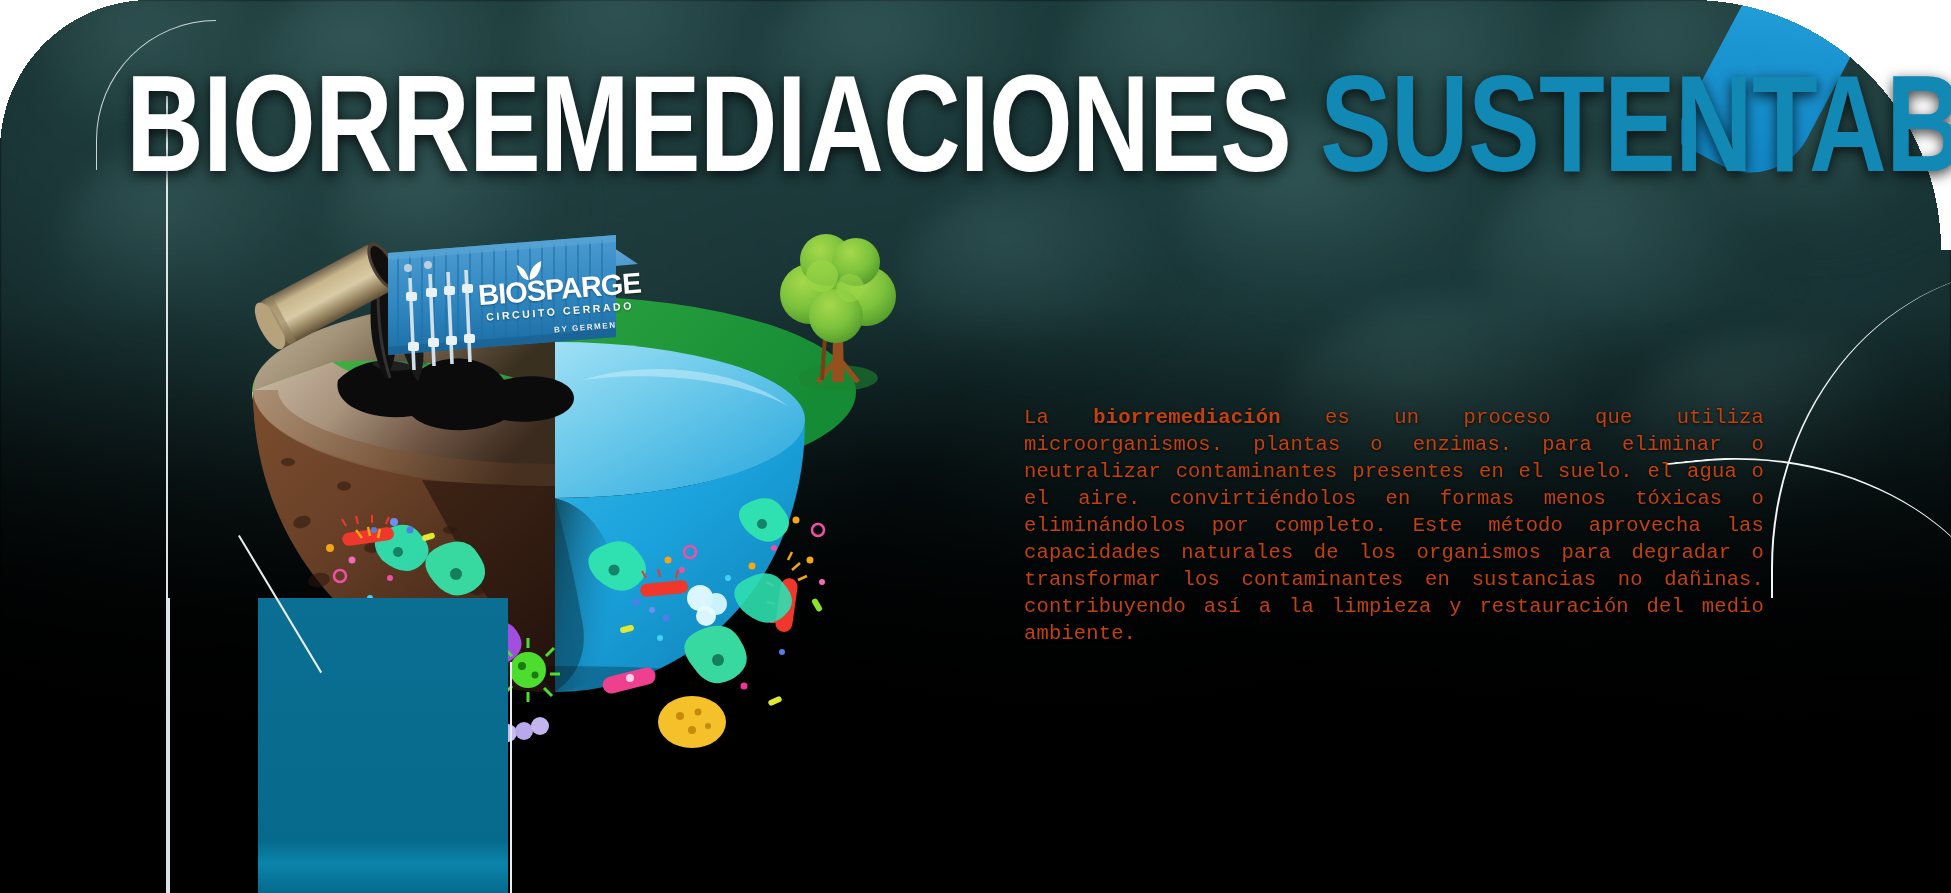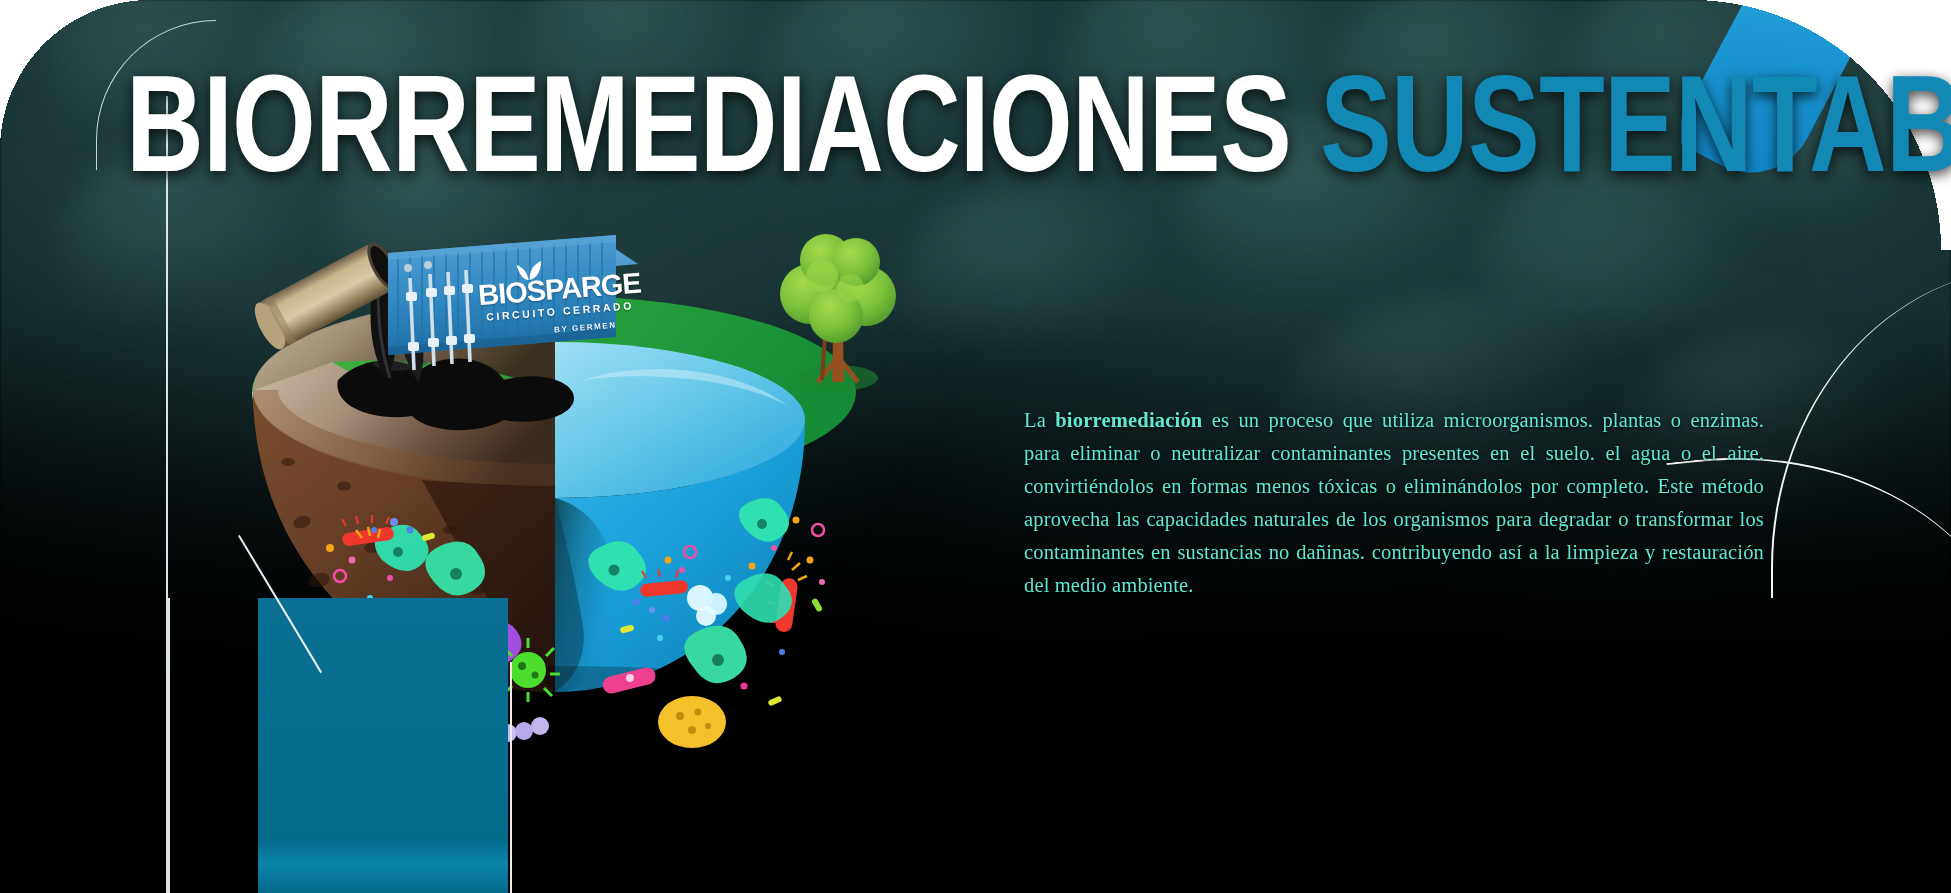--- a/index.html
+++ b/index.html
@@ -115,25 +115,25 @@
     transform:scaleX(.78);
     transform-origin:left top;
     text-shadow:0 4px 14px rgba(0,0,0,.75);
   }
   .hl-w1 { color:#ffffff; }
   .hl-w2 { color:#1289b5; }
 
   
   .paragraph {
     position:absolute; left:1024px; top:404px; width:740px;
-    color:#5eead4;
-    font-family:Liberation Serif, serif;
+    color:#c2410c;
+    font-family:Liberation Mono, monospace;
     font-weight:300;
     font-size:20.5px;
-    line-height:33px;
+    line-height:27px;
     text-align:justify;
     letter-spacing:.15px;
     text-shadow:0 1px 3px rgba(0,0,0,.9);
   }
   .paragraph b { font-weight:700; letter-spacing:.2px; }
 
   
   #illus { position:absolute; left:222px; top:230px; width:740px; height:660px; }
   #illus svg { display:block; }
 

